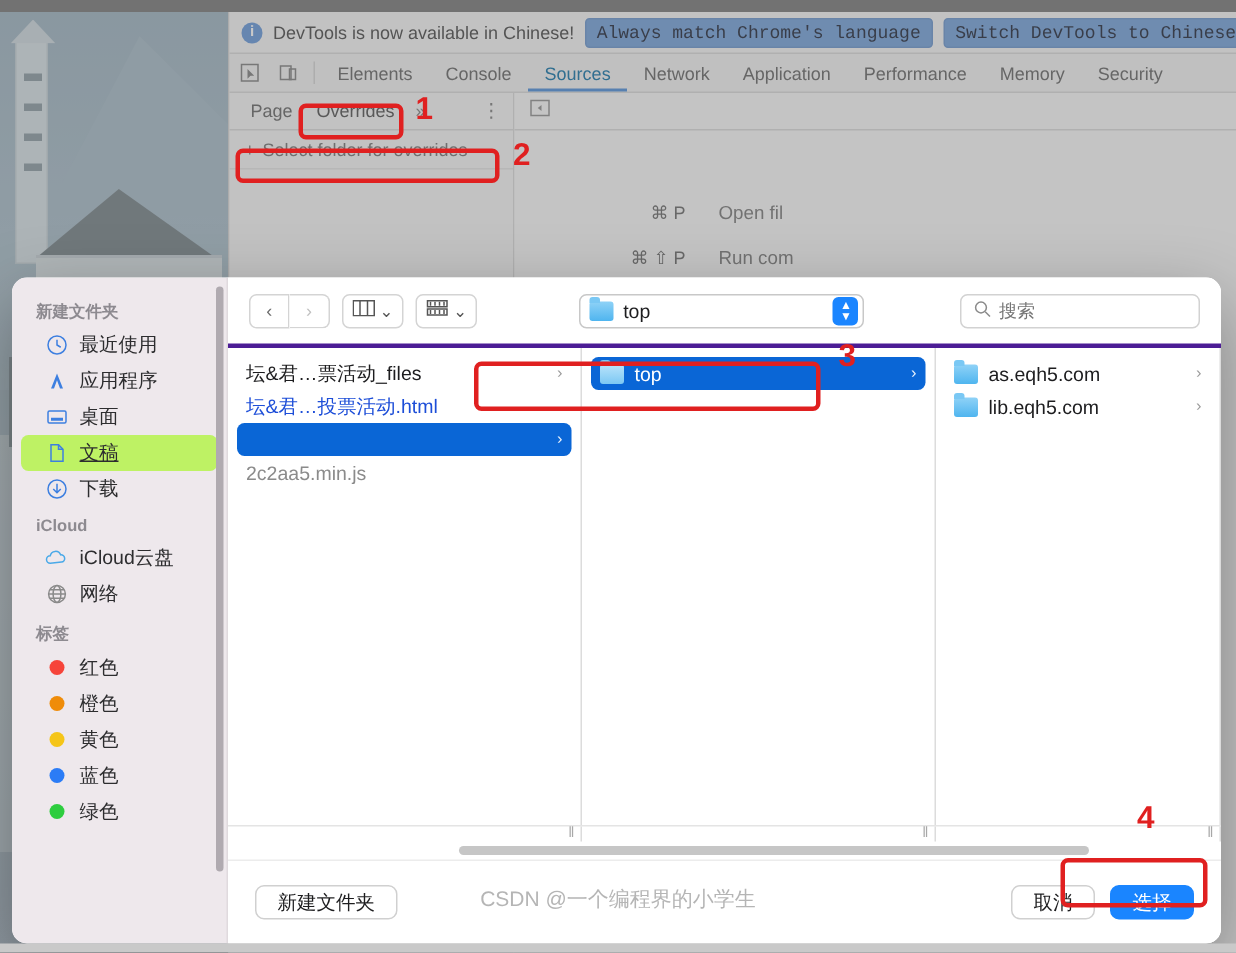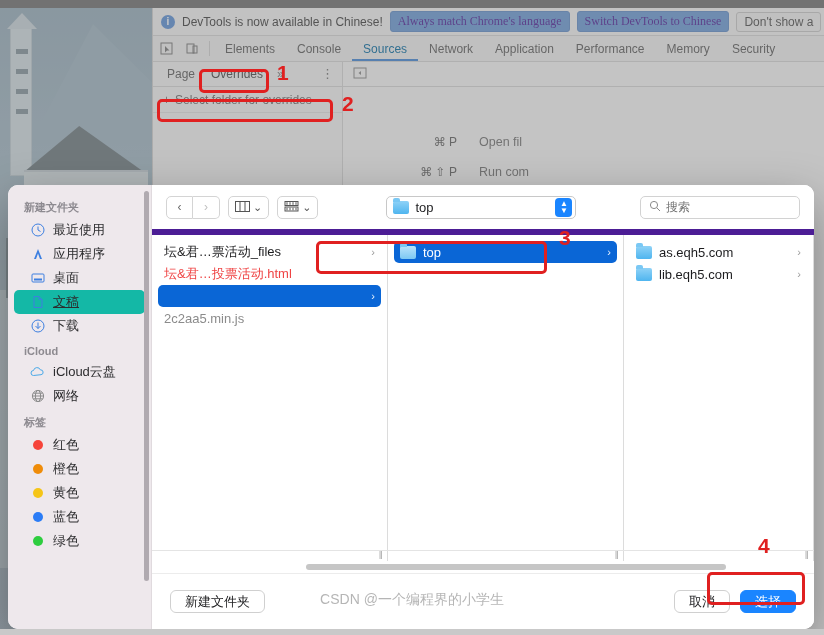--- a/index.html
+++ b/index.html
@@ -56,23 +56,23 @@
     height:28px; background:#f3f3f3; border-bottom:1px solid #d6d6d6;
     display:flex; align-items:center; gap:7px; padding:0 8px; font-size:12px; color:#3c3c3c;
     white-space:nowrap; overflow:hidden;
   }
   .info-dot {
     width:14px; height:14px; border-radius:50%; background:#5b8fd6;
     color:#fff; font-size:10px; font-weight:bold; display:flex;
     align-items:center; justify-content:center; flex:0 0 auto;
   }
   .btn-blue {
-    background:#6a9ad6; color:#4c1d95; border:1px solid #5f8dc8; border-radius:3px;
+    background:#6a9ad6; color:#0f172a; border:1px solid #5f8dc8; border-radius:3px;
     font-size:12px; padding:2px 7px; cursor:pointer; white-space:nowrap;
-    font-family:Liberation Serif, serif;
+    font-family:Liberation Mono, monospace;
   }
   .btn-plain {
     background:#f0f0f0; color:#4d4d4d; border:1px solid #c8c8c8; border-radius:3px;
     font-size:12px; padding:2px 7px; cursor:pointer; white-space:nowrap;
     font-family:"Liberation Sans",sans-serif;
   }
   .dt-tabs {
     height:26px; background:#f0f0f0; border-bottom:1px solid #d6d6d6;
     display:flex; align-items:stretch; font-size:12px; color:#5a5a5a;
   }
@@ -119,21 +119,21 @@
   .fd-sidebar {
     width:144px; background:#eee8ec; position:relative; padding-top:8px;
     border-right:1px solid #e0dade; flex:0 0 144px;
   }
   .fd-sec { font-size:11px; color:#8d8a90; padding:7px 0 3px 16px; font-weight:bold; }
   .fd-item {
     display:flex; align-items:center; gap:8px; padding:3px 10px 3px 16px;
     font-size:13px; color:#2d2d2f; cursor:pointer; border-radius:5px;
     margin:0 6px; height:24px;
   }
-  .fd-item.active { background:#14b8a6;text-decoration:underline; }
+  .fd-item.active { background:#bef264;text-decoration:underline; }
   .fd-ico { width:15px; height:15px; flex:0 0 15px; display:flex; align-items:center;
     justify-content:center; color:#3d7fe0; }
   .dot { width:10px; height:10px; border-radius:50%; display:inline-block; }
   .sb-scroll { position:absolute; right:2px; top:6px; width:5px; height:390px;
     background:#b0aab0; border-radius:3px; }
 
   .fd-right { flex:1; display:flex; flex-direction:column; background:#fff; min-width:0; }
   .fd-toolbar { height:44px; display:flex; align-items:center; gap:8px;
     padding:0 14px; background:#fff; }
   .seg { display:flex; }
@@ -168,21 +168,21 @@
     font-family:"Liberation Sans", sans-serif; color:#333; background:transparent;
   }
   .folder-ico {
     width:16px; height:13px; flex:0 0 16px; border-radius:2px;
     background:linear-gradient(180deg,#8fd2f7,#4fb5ef); position:relative;
   }
   .folder-ico:before {
     content:""; position:absolute; left:0; top:-3px; width:7px; height:4px;
     border-radius:2px 2px 0 0; background:#7ac8f4;
   }
-  .columns { flex:1; display:flex; border-top:6px solid #4c1d95; min-height:0;
+  .columns { flex:1; display:flex; border-top:3px solid #4c1d95; min-height:0;
     background:#fff; }
   .col { border-right:1px solid #dcdcdc; padding-top:6px; overflow:hidden;
     position:relative; }
   .col1 { width:236px; flex:0 0 236px; }
   .col2 { width:236px; flex:0 0 236px; }
   .col3 { flex:1; }
   .frow {
     display:flex; align-items:center; gap:7px; height:22px; margin:0 6px;
     padding:0 6px; border-radius:5px; font-size:13px; color:#1d1d1f; cursor:pointer;
     white-space:nowrap; overflow:hidden;
@@ -491,21 +491,21 @@
         </div>
       </div>
 
       <div class="columns">
         <div class="col col1">
           <div class="frow">
             <span>坛&amp;君…票活动_files</span>
             <span class="chev">›</span>
           </div>
           <div class="frow">
-            <span style="color:#ef4444">坛&amp;君…投票活动.html</span>
+            <span style="color:#1d4ed8">坛&amp;君…投票活动.html</span>
           </div>
           <div class="frow sel">
             <span></span>
             <span class="chev">›</span>
           </div>
           <div class="frow">
             <span style="color:#8b8b8b">2c2aa5.min.js</span>
           </div>
         </div>
 

